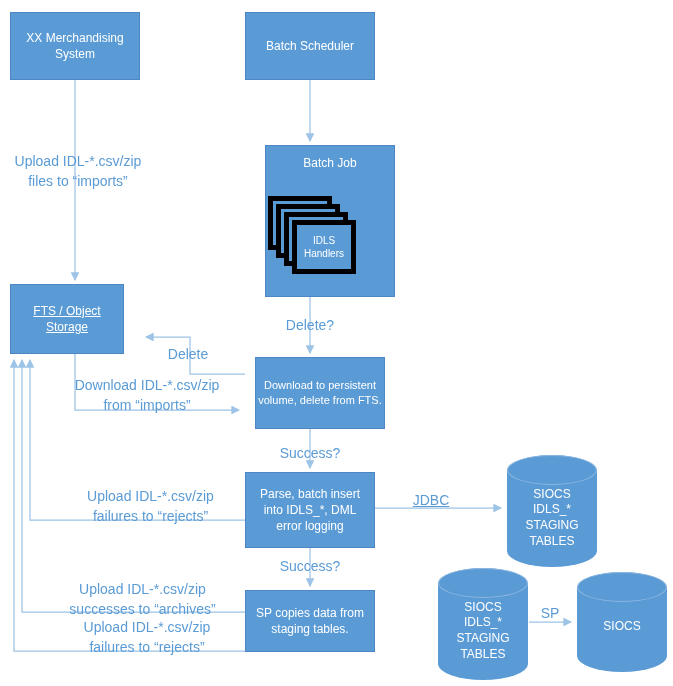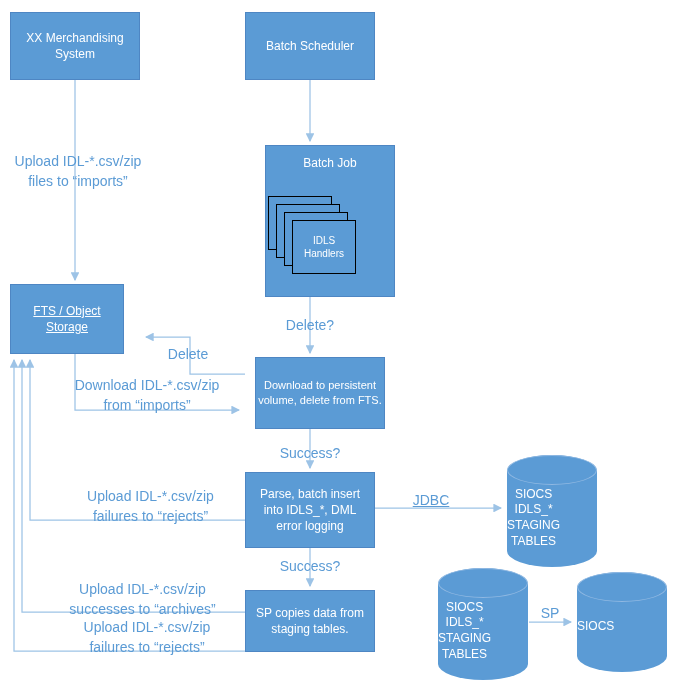--- a/index.html
+++ b/index.html
@@ -10,36 +10,36 @@
   }
   .node {
     position:absolute; background:#5b9bd5; border:1px solid #4e86c3;
     color:#ffffff; display:flex; align-items:center; justify-content:center;
     text-align:center; font-size:12px; line-height:1.35; white-space:pre-line;
     box-sizing:border-box;
   }
   .node--toplabel { align-items:flex-start; padding-top:9px; }
   .cylinder {
     position:absolute; background:#5b9bd5; border-radius:50% / 16px;
-    color:#ffffff; display:flex; align-items:center; 
+    color:#ffffff; display:flex; align-items:center; justify-content:center;
     text-align:center; font-size:12px; line-height:1.3; white-space:pre-line;
     box-sizing:border-box;
   }
   .cylinder::before {
     content:""; position:absolute; top:0; left:0; width:100%; height:30px;
     border-radius:50%; border:1px solid #8fb8e2; box-sizing:border-box;
   }
   .cylinder .cyl-text { position:relative; padding-top:14px; }
   .edge-label {
     position:absolute; color:#5b9bd5; font-size:14px; line-height:1.4;
     text-align:center; white-space:pre-line;
   }
   .handler-card {
     position:absolute; width:64px; height:54px; background:#5b9bd5;
-    border:1px solid #000000; box-sizing:border-box;
+    border:5px solid #000000; box-sizing:border-box;
     display:flex; align-items:center; justify-content:center;
     color:#ffffff; font-size:10px; line-height:1.3; text-align:center;
     white-space:pre-line;
   }
   svg.connectors { position:absolute; left:0; top:0; pointer-events:none; }
 </style>
 </head>
 <body>
 
 <div class="canvas">

